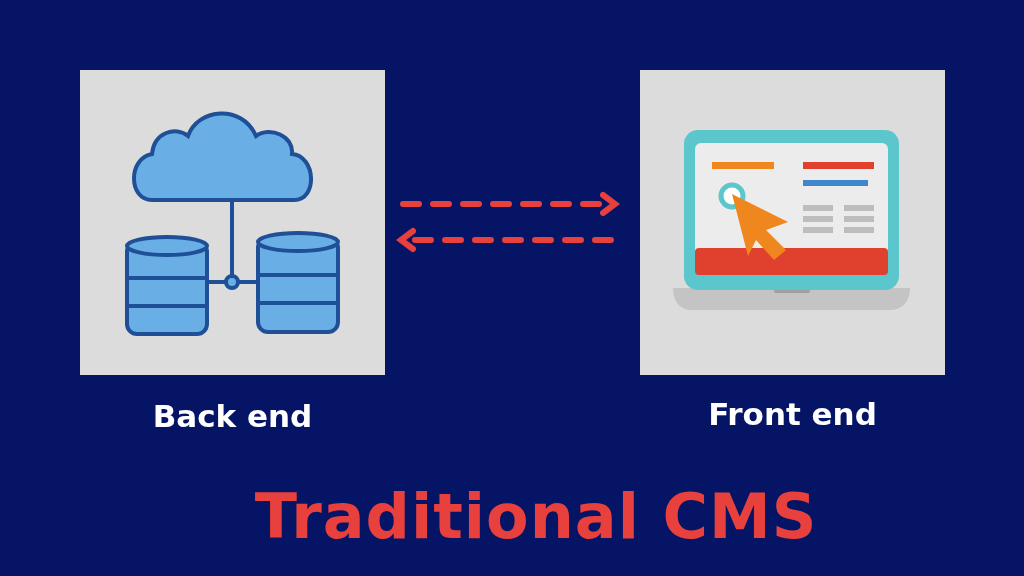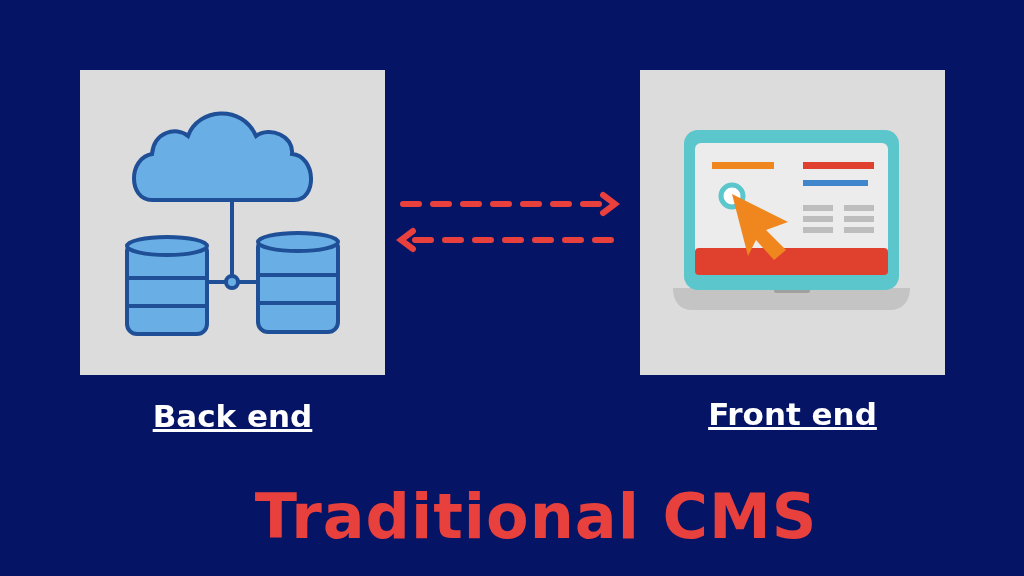--- a/index.html
+++ b/index.html
@@ -1,21 +1,21 @@
 <!DOCTYPE html>
 <html><head>
 <meta charset="utf-8">
 <style>
   html,body{margin:0;padding:0;}
   body{width:1024px;height:576px;background:#061466;position:relative;overflow:hidden;font-family:"DejaVu Sans",sans-serif;}
   .panel{position:absolute;background:#dcdcdc;width:305px;height:305px;top:70px;}
   #back-panel{left:80px;}
   #front-panel{left:640px;}
   .panel svg{position:absolute;left:0;top:0;}
-  .label{position:absolute;color:#ffffff;font-weight:bold;font-size:31px;text-align:center;text-decoration:underline;}
+  .label{position:absolute;color:#ffffff;font-weight:bold;font-size:31px;text-align:center;}
   #back-label{left:80px;width:305px;top:398px;}
   #front-label{left:640px;width:305px;top:396px;}
   #title{position:absolute;left:0;width:1024px;top:480px;text-align:center;color:#e8403d;font-weight:bold;font-size:62px;letter-spacing:1px;margin-left:24px;}
   #arrows{position:absolute;left:385px;top:180px;}
 </style>
 </head>
 <body>
 
 <div id="back-panel" class="panel">
   <svg width="305" height="305" viewBox="0 0 305 305">

